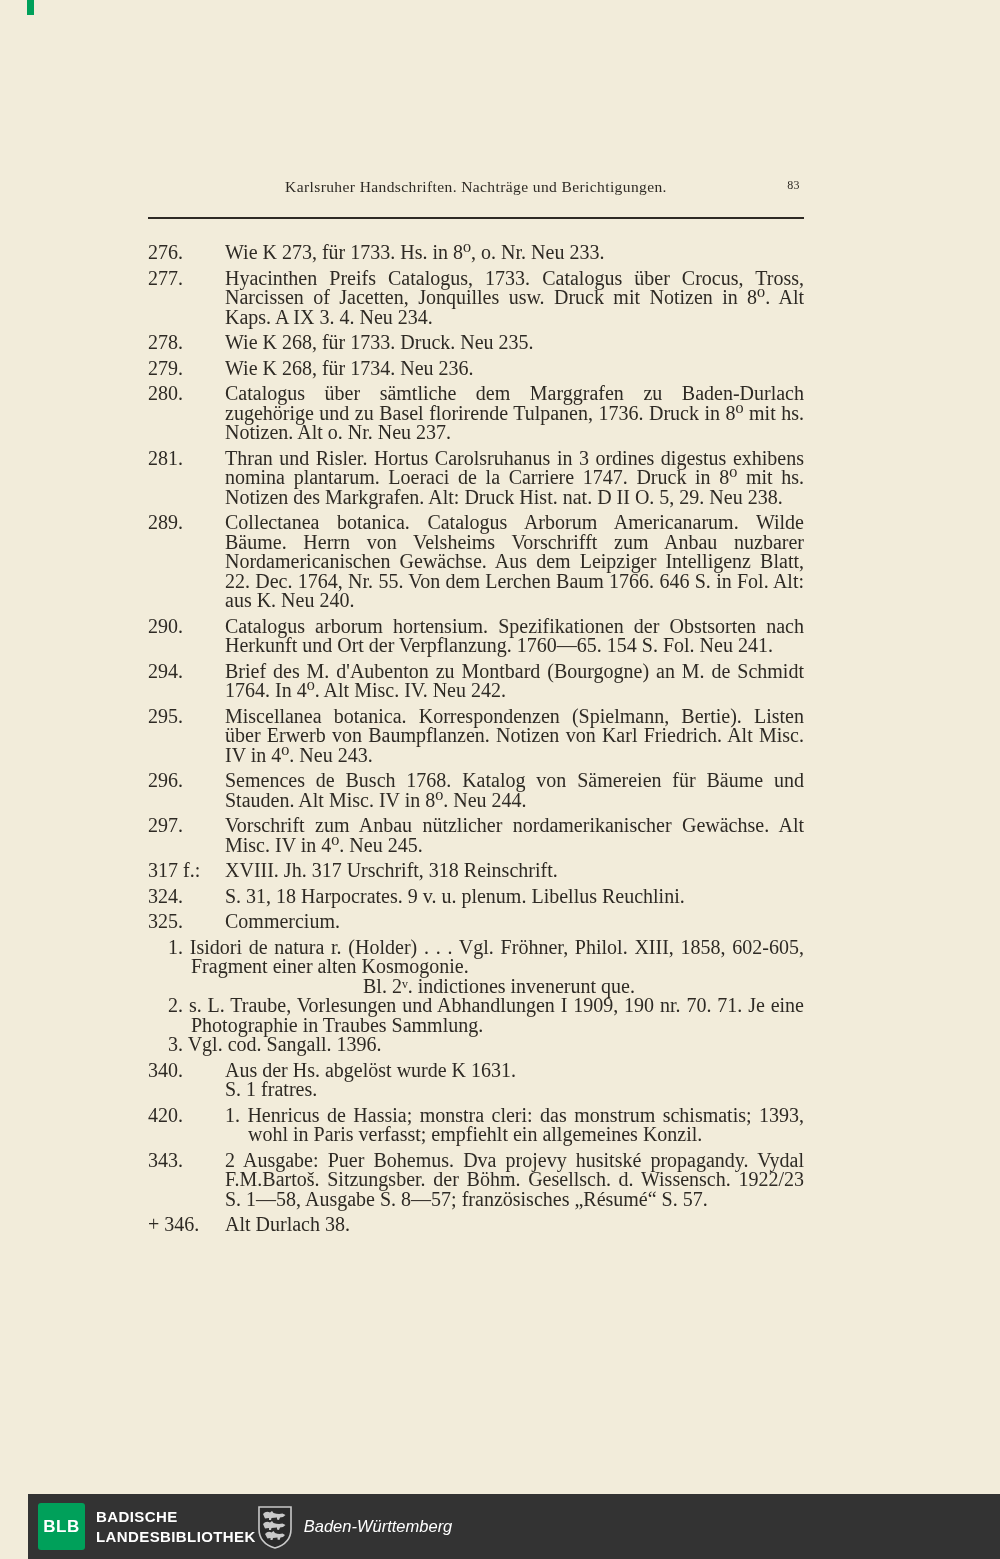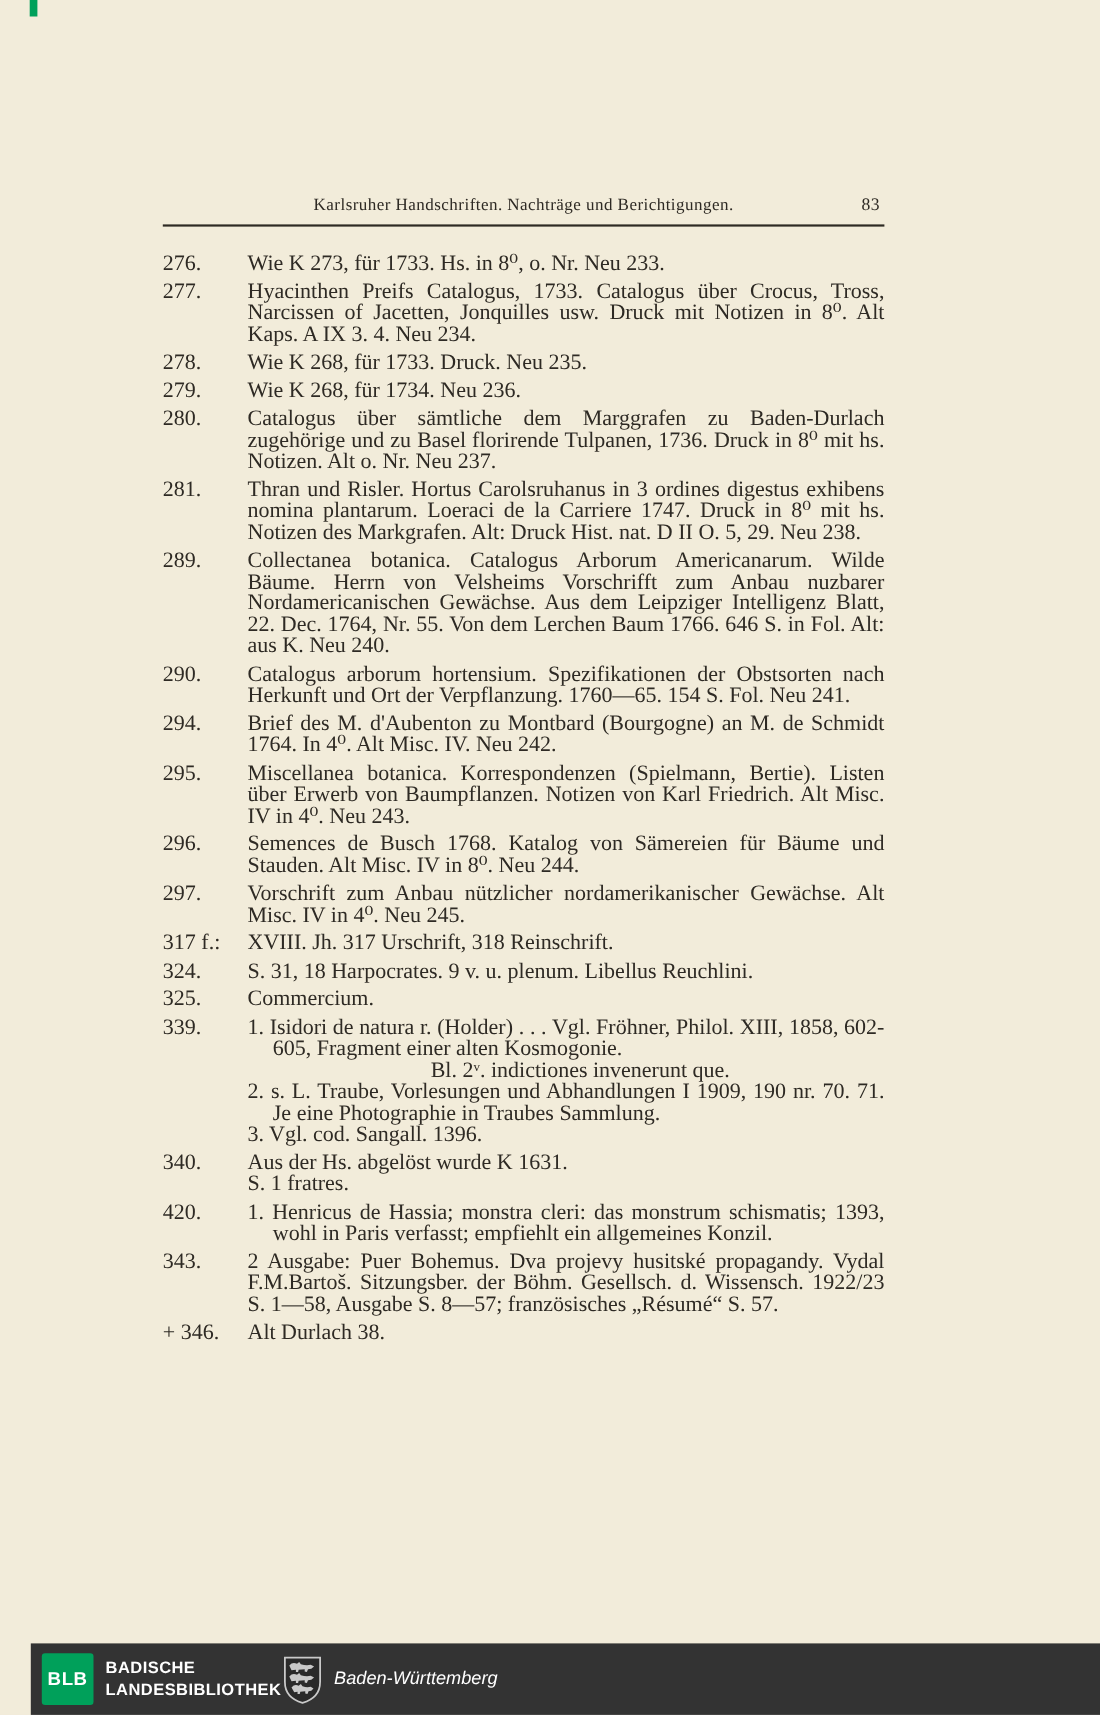--- a/index.html
+++ b/index.html
@@ -12,23 +12,23 @@
   }
   .corner-mark {
     position:absolute; left:27px; top:0; width:7px; height:15px;
     background: var(--brand-green, #00a05a);
   }
   .content {
     position:absolute; left:148px; top:178px; width:656px;
   }
   .page-header {
     position:relative; text-align:center;
-    font-size:15.5px; letter-spacing:0.4px; padding-bottom:8px;
-  }
-  .page-number { position:absolute; right:4px; top:0; font-size:16px; }
+    font-size:15.5px; letter-spacing:0.4px; padding-bottom:21px;
+  }
+  .page-number { position:absolute; right:4px; top:0; font-size:12px; }
   .header-rule { height:2px; background: var(--ink, #2e2a24); margin-bottom:24px; }
   .entry {
     display:flex; font-size:20px; line-height:19.5px; margin-bottom:6px;
   }
   .entry-num { width:57px; flex:none; }
   .entry-body { flex:1; text-align:justify;margin-left:20px; }
   .entry-par { text-align:justify; }
   .entry-par.hang { padding-left:23px; text-indent:-23px; }
   .entry-par.sub-indent { margin-left:26px; text-align:center; }
   .footer-bar {
@@ -147,21 +147,20 @@
           <p class="entry-par">S. 31, 18 Harpocrates. 9 v. u. plenum. Libellus Reuchlini.</p>
         </div>
       </div>
       <div class="entry">
         <div class="entry-num">325.</div>
         <div class="entry-body">
           <p class="entry-par">Commercium.</p>
         </div>
       </div>
       <div class="entry">
-        <div class="entry-num">339.</div>
         <div class="entry-body">
           <p class="entry-par hang">1. Isidori de natura r. (Holder) . . . Vgl. Fröhner, Philol. XIII, 1858, 602-605, Fragment einer alten Kosmogonie.</p>
           <p class="entry-par sub-indent">Bl. 2ᵛ. indictiones invenerunt que.</p>
           <p class="entry-par hang">2. s. L. Traube, Vorlesungen und Abhandlungen I 1909, 190 nr. 70. 71. Je eine Photographie in Traubes Sammlung.</p>
           <p class="entry-par hang">3. Vgl. cod. Sangall. 1396.</p>
         </div>
       </div>
       <div class="entry">
         <div class="entry-num">340.</div>
         <div class="entry-body">

